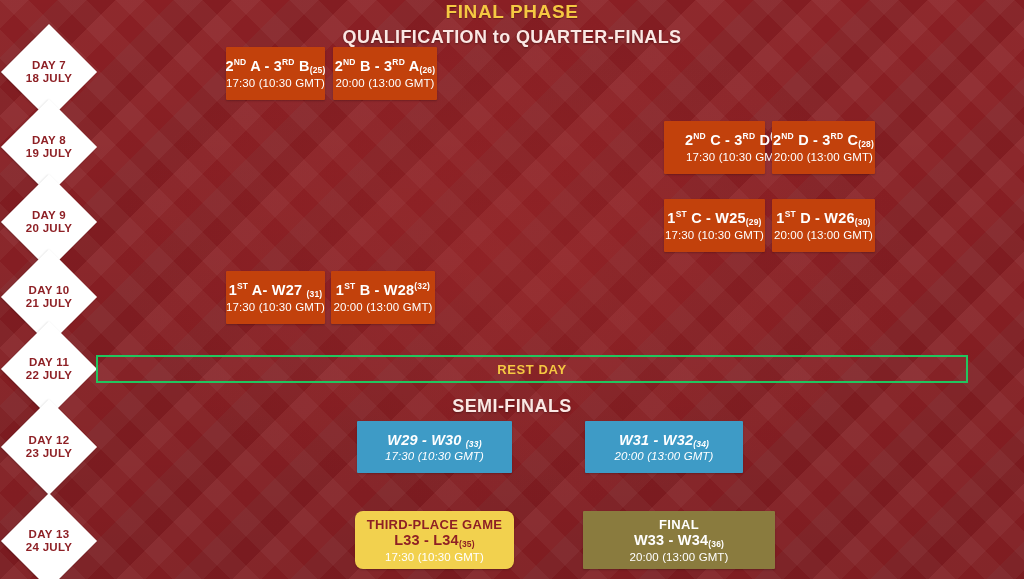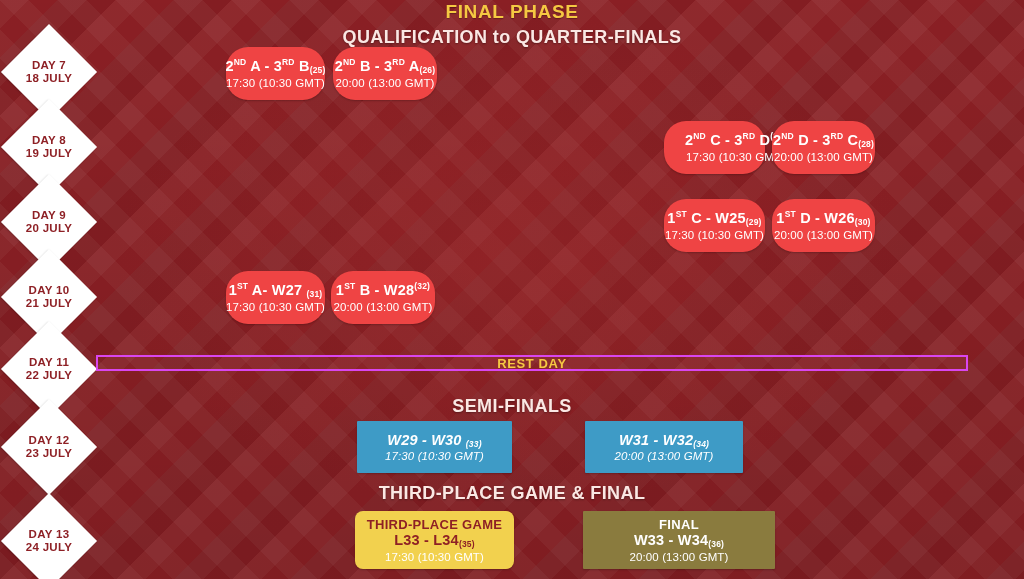--- a/index.html
+++ b/index.html
@@ -106,21 +106,21 @@
     position: absolute;
     box-sizing: border-box;
     display: flex;
     flex-direction: column;
     align-items: center;
     justify-content: center;
     border-radius: 1px;
     padding: 4px 6px;
     box-shadow: 0 1px 2px rgba(0,0,0,0.22);
   }
-  .card-orange { background: #ef4444; border-radius: 22px; }
+  .card-orange { background: #c2410c; }
   .card-blue   { background: #3e9bc6; font-style: italic; }
   .card-yellow { background: #f2d14e; border-radius: 8px; }
   .card-olive  { background: #8a7b3e; }
 
   .card-main {
     font-size: 14.5px;
     font-weight: bold;
     color: #ffffff;
     white-space: nowrap;
     letter-spacing: 0.2px;
@@ -150,23 +150,23 @@
   .card-yellow .card-main  { color: #8e2025; }
   .card-yellow .card-time  { color: #ffffff; }
   .card-olive .card-label  { color: #ffffff; }
 
   
   #rest-day-bar {
     position: absolute;
     left: 96px;
     top: 355px;
     width: 872px;
-    height: 16px;
+    height: 28px;
     box-sizing: border-box;
-    border: 2px solid #d946ef;
+    border: 2px solid #22c55e;
     background: rgba(255,255,255,0.02);
     display: flex;
     align-items: center;
     justify-content: center;
   }
   #rest-day-label {
     color: #f5c842;
     font-size: 13px;
     font-weight: bold;
     letter-spacing: 0.6px;
@@ -176,21 +176,20 @@
 <body>
 
 <div id="stage">
 
   <div id="bg-pattern"></div>
   <div id="bg-vignette"></div>
 
   <div class="main-title">FINAL PHASE</div>
   <div class="section-title" id="title-qualification">QUALIFICATION to QUARTER-FINALS</div>
   <div class="section-title" id="title-semifinals">SEMI-FINALS</div>
-  <div class="section-title" id="title-thirdfinal">THIRD-PLACE GAME &amp; FINAL</div>
 
   <div class="day-diamond" style="top:38px">
     <div class="day-inner">
       <span class="day-num">DAY 7</span>
       <span class="day-date">18 JULY</span>
     </div>
   </div>
   <div class="day-diamond" style="top:113px">
     <div class="day-inner">
       <span class="day-num">DAY 8</span>

